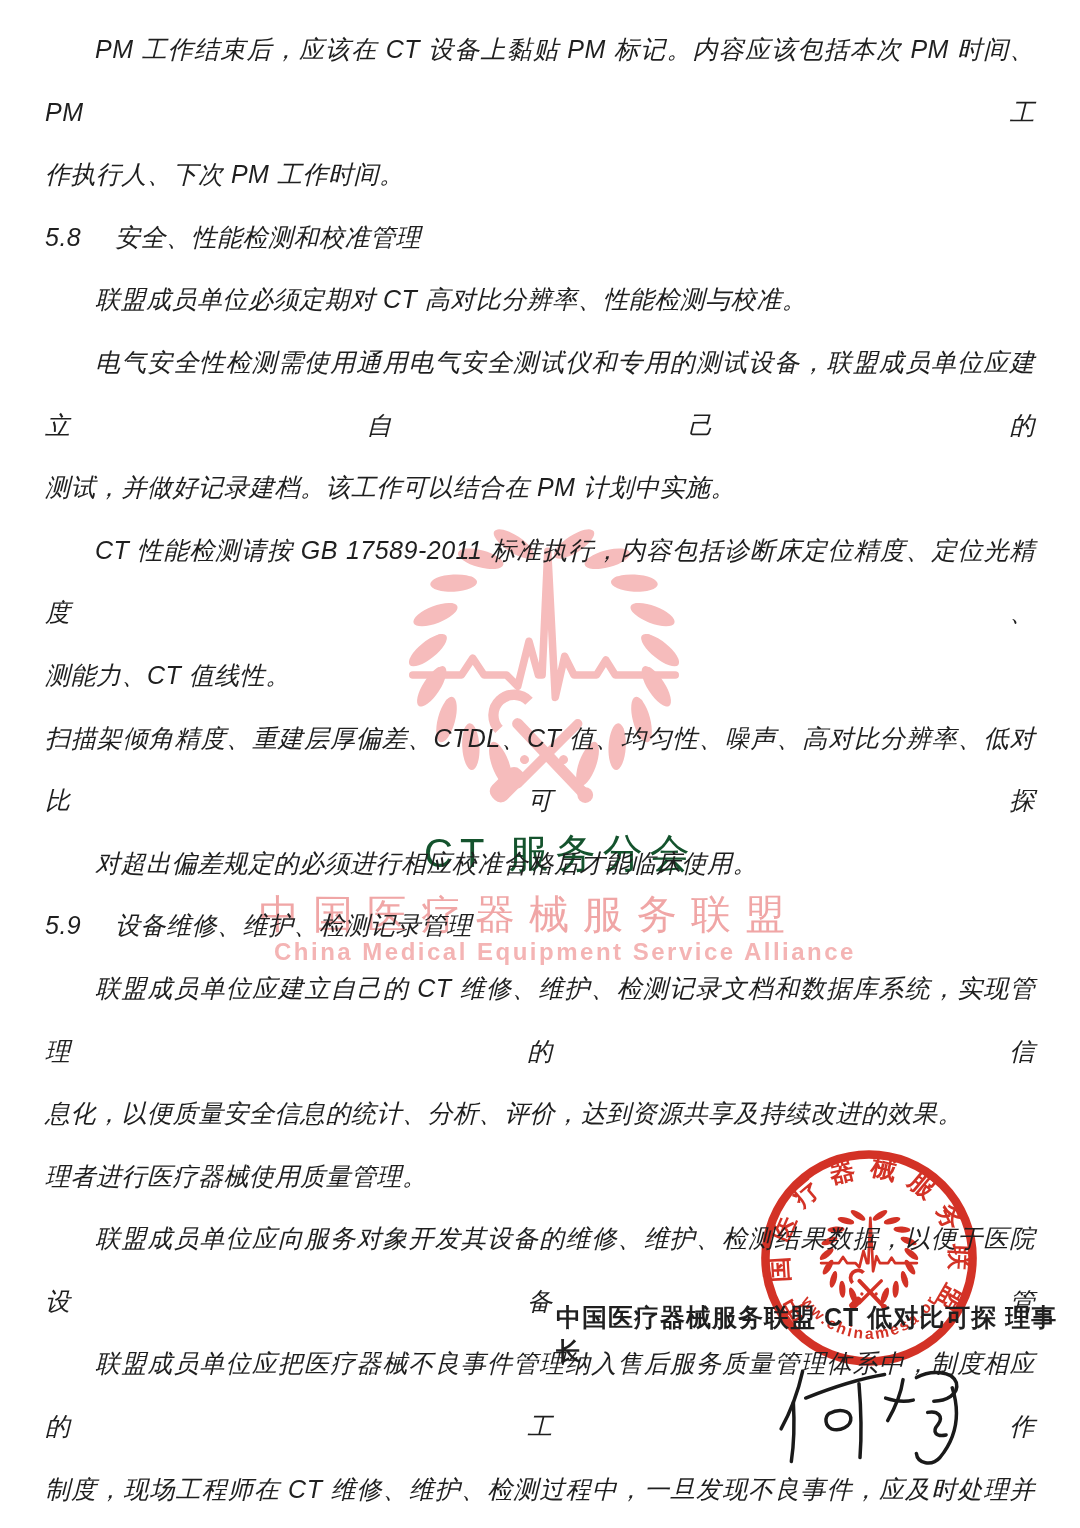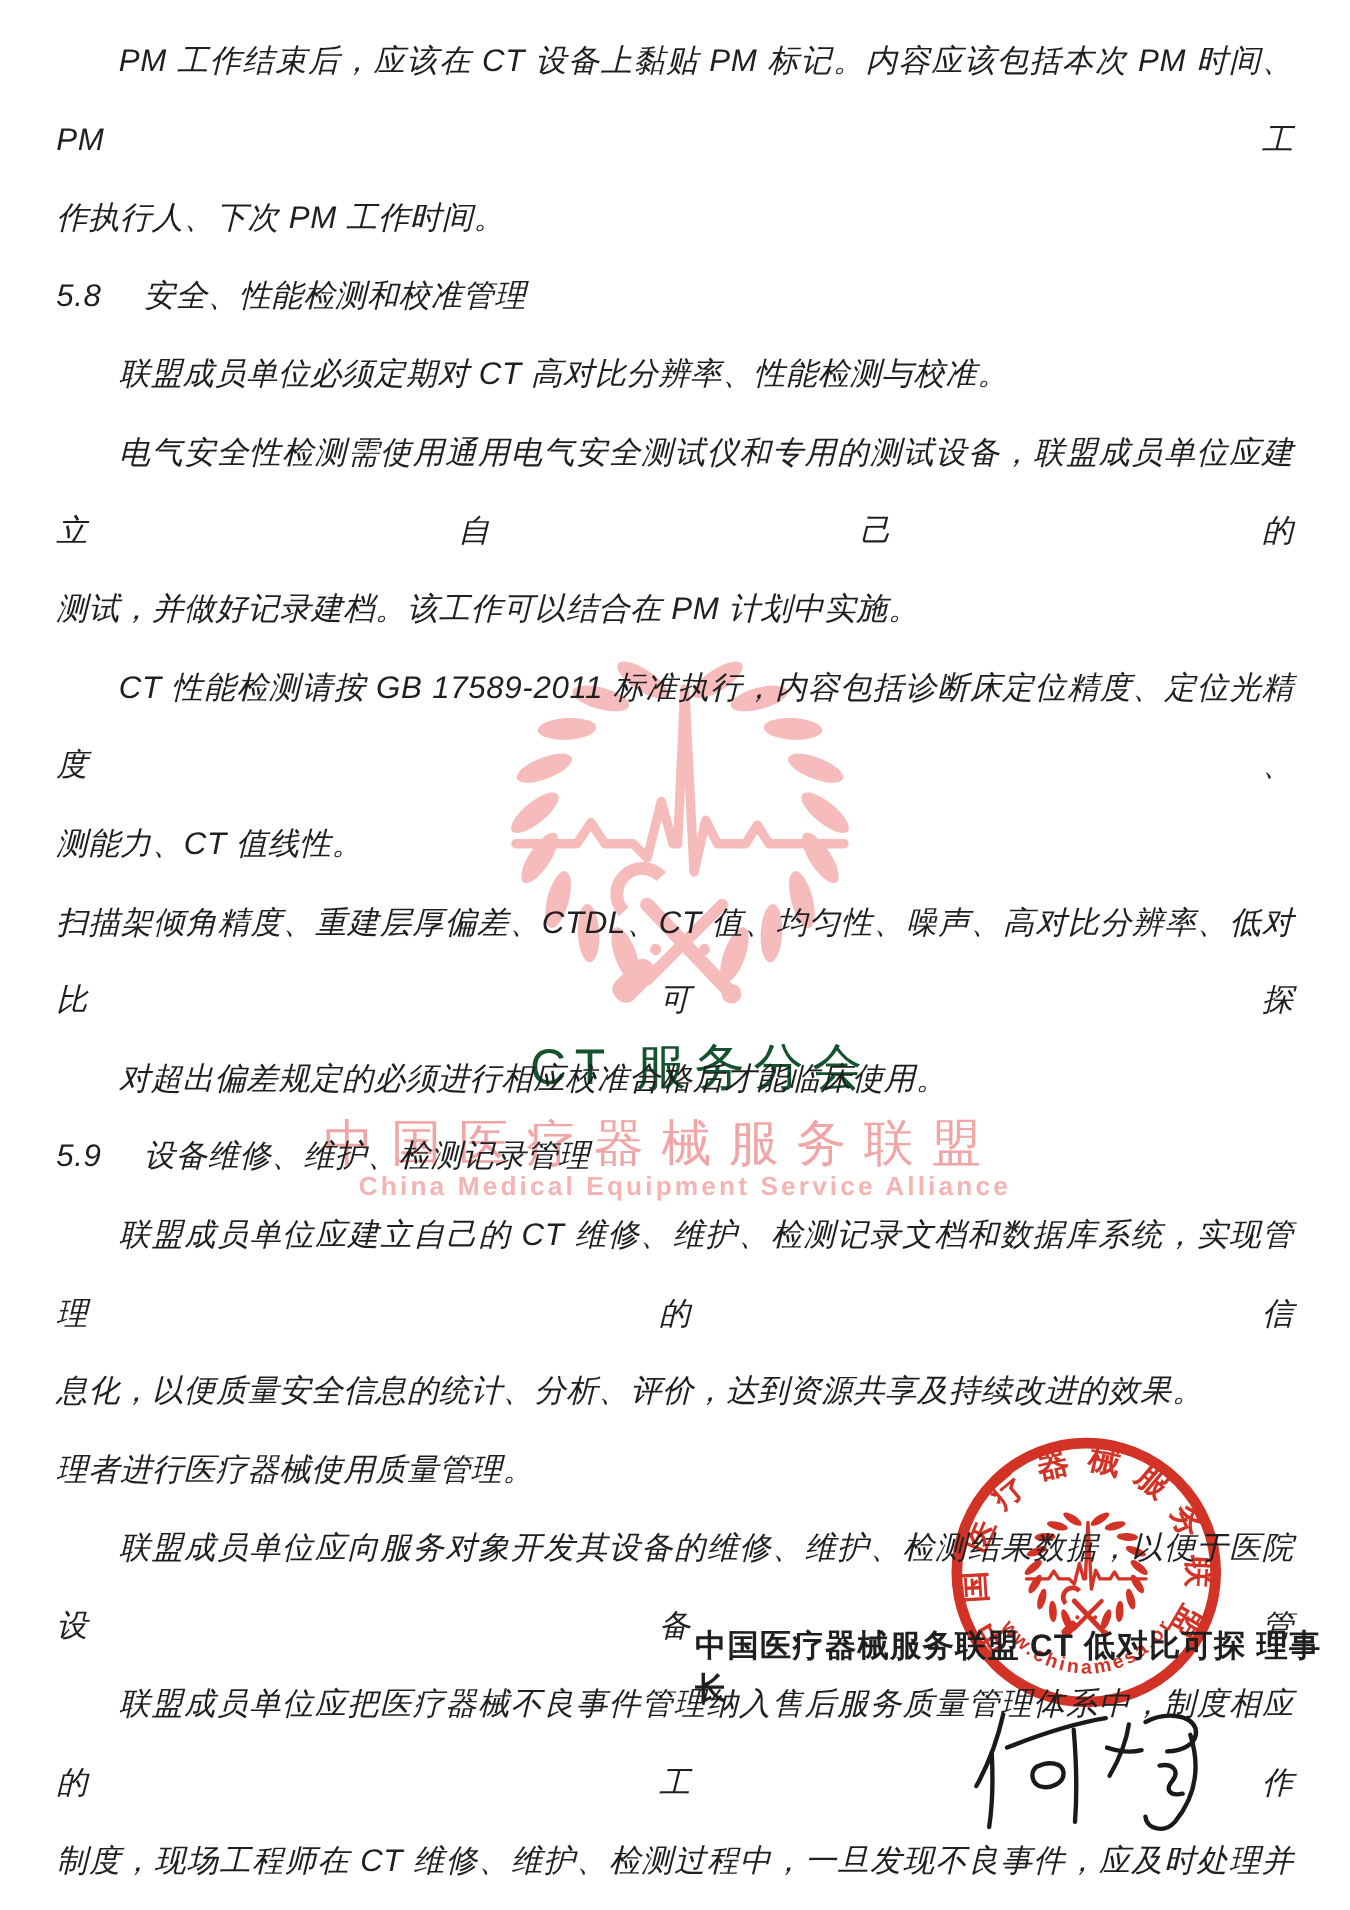--- a/index.html
+++ b/index.html
@@ -19,21 +19,21 @@
     font-style:italic;
   }
   .line.fill{white-space:normal;text-align:justify;text-align-last:justify;}
   .line.indent{text-indent:50px;}
   .line.heading .num{display:inline-block;width:70px;}
   
   .wm{position:absolute;z-index:1;pointer-events:none;}
   .wm-emblem{left:356px;top:510px;color:#f6bcbc;}
   .wm-line1{left:424px;top:826px;font-size:40px;letter-spacing:7px;color:#14532d;}
   .wm-line2{left:259px;top:887px;font-size:40px;letter-spacing:14px;color:#f0a6a6;}
-  .wm-line3{left:287px;top:938px;font-size:21px;font-weight:700;letter-spacing:2.5px;color:#f4b4b4;}
+  .wm-line3{left:274px;top:938px;font-size:24px;font-weight:700;letter-spacing:2.5px;color:#f4b4b4;}
   
   .footer-title{
     position:absolute;left:556px;top:1300px;z-index:4;
     font-size:25px;font-weight:700;letter-spacing:1px;line-height:34px;
   }
   .stamp{position:absolute;left:755px;top:1144px;z-index:2;color:#d1281b;opacity:.95;}
   .stamp text{font-weight:700;fill:currentColor;}
   .signature{position:absolute;left:778px;top:1366px;z-index:5;color:#1a1a1a;}
 </style>
 </head>

